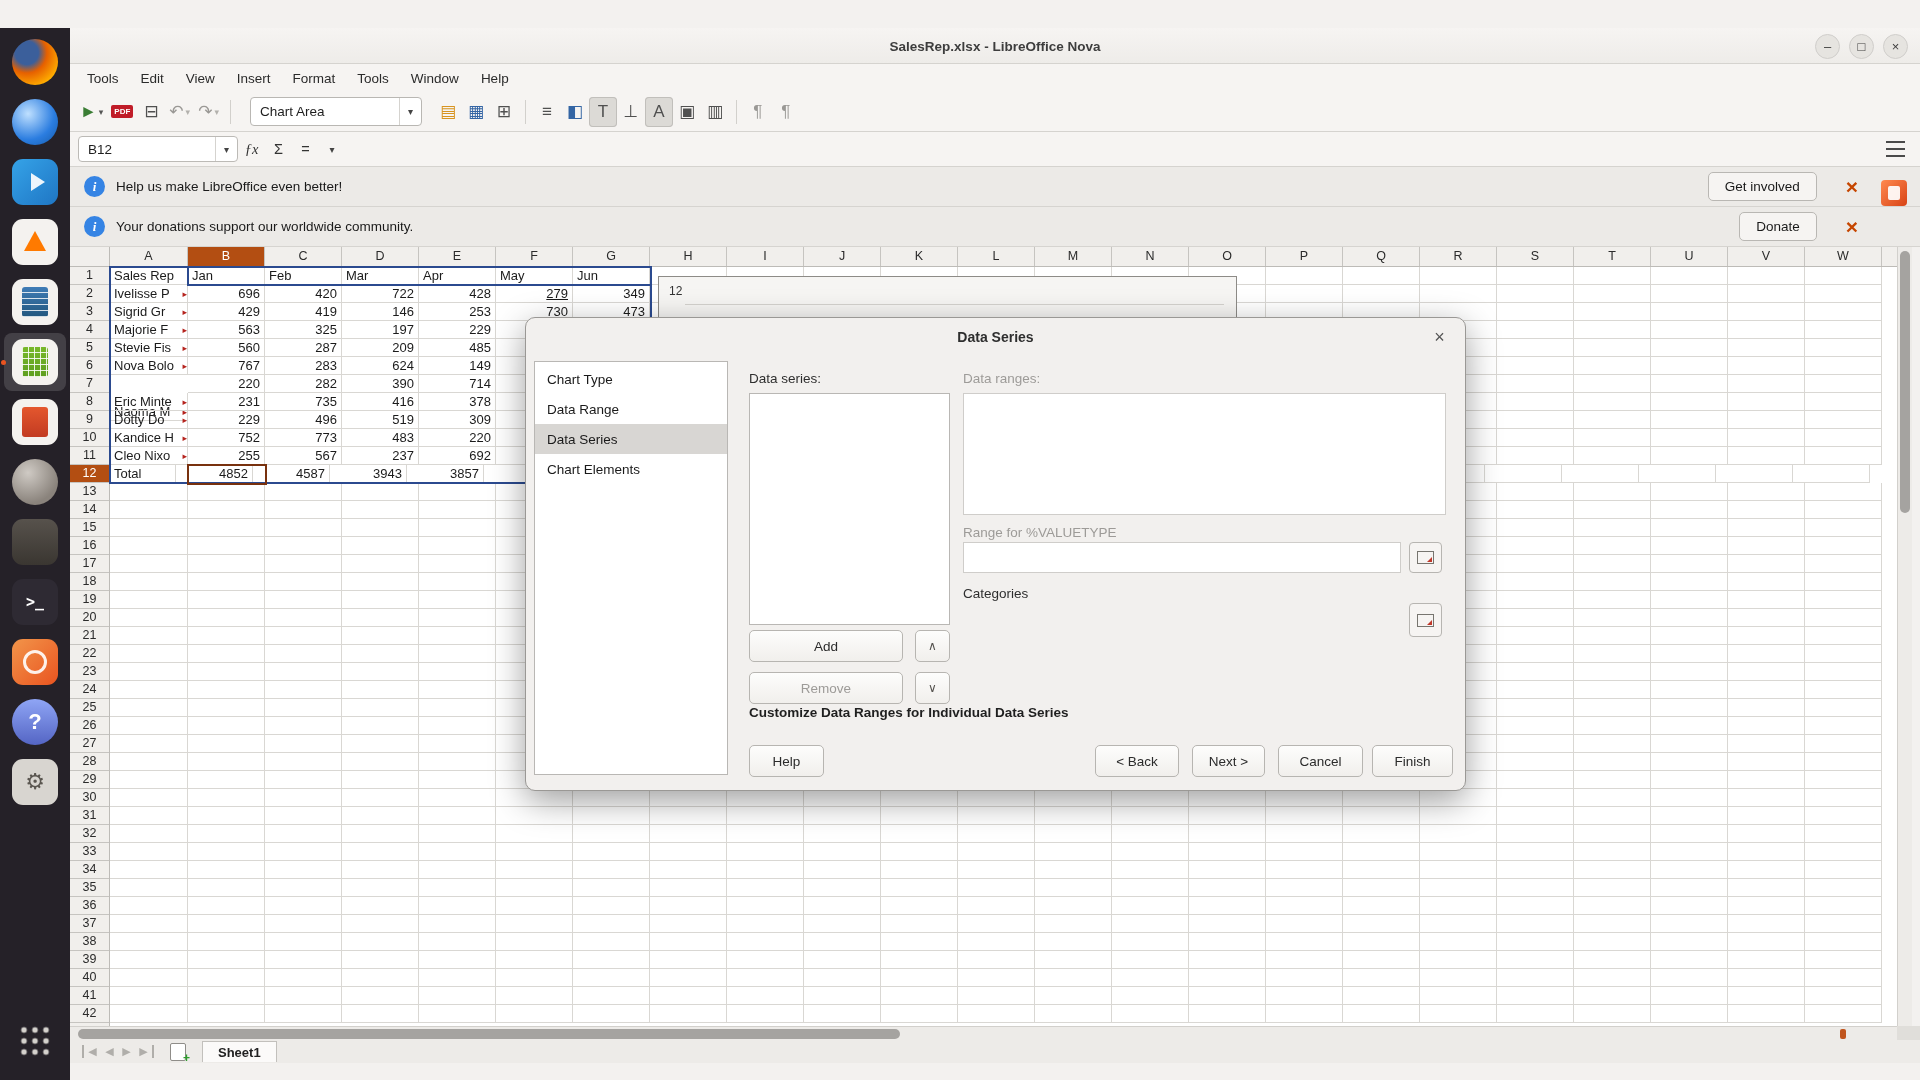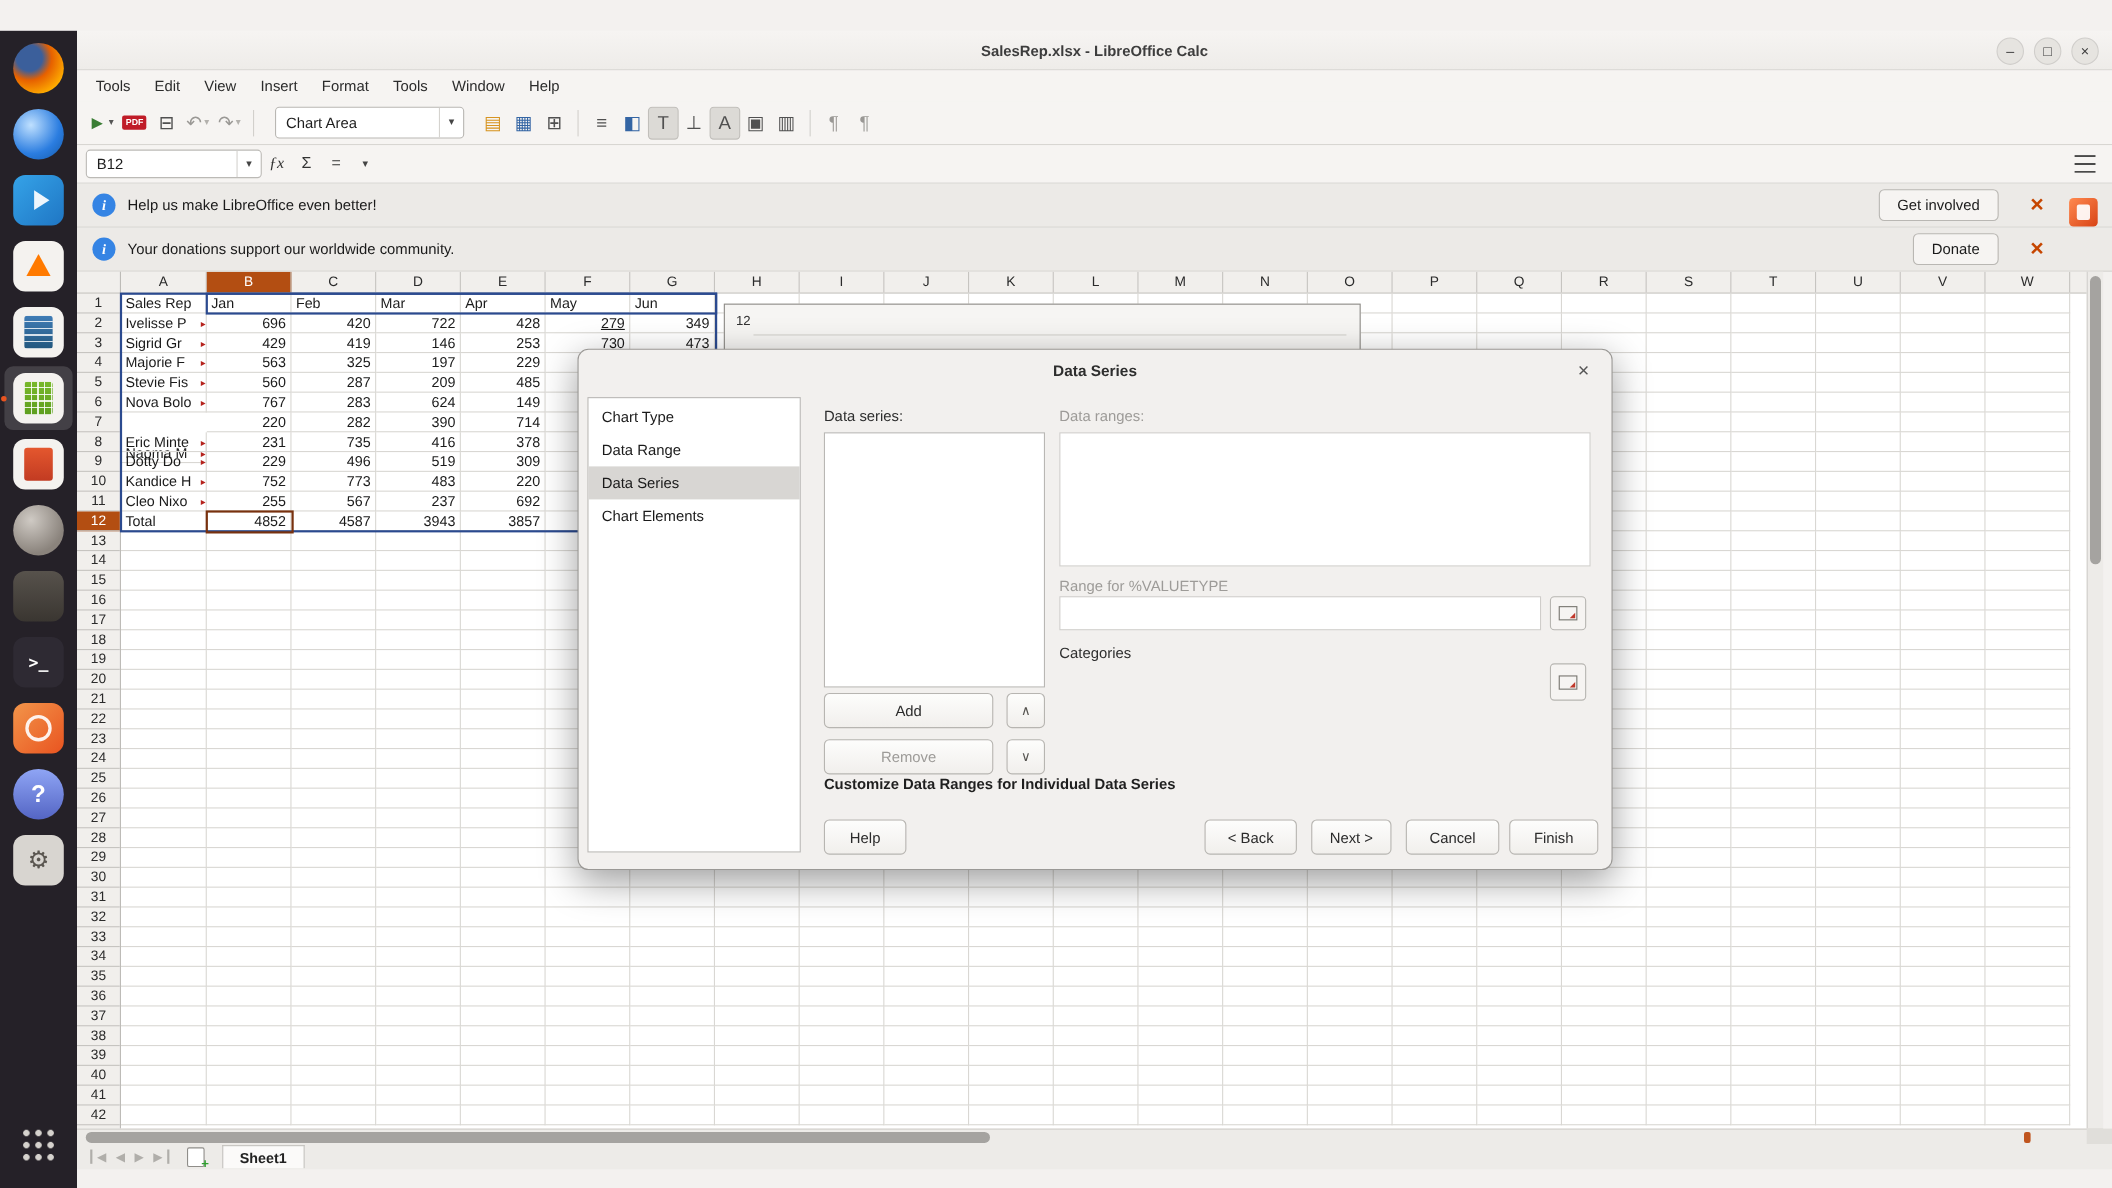--- a/index.html
+++ b/index.html
@@ -242,21 +242,21 @@
       </div>
       <div class="dock-item">
         <div class="dk settings">⚙</div>
       </div>
       <div class="dock-item app-grid">
         <div class="app-grid-ic"></div>
       </div>
     </div>
 
   <div id="titlebar" class="abs">
-    <div id="win-title">SalesRep.xlsx - LibreOffice Calc</div>
+    <div id="win-title">SalesRep.xlsx - LibreOffice Nova</div>
     <div id="win-btns">
       <div class="wbtn">–</div>
       <div class="wbtn">□</div>
       <div class="wbtn">×</div>
     </div>
   </div>
 
   <div id="menubar" class="abs">
       <div class="menu-item">Tools</div>
       <div class="menu-item">Edit</div>
@@ -704,21 +704,21 @@
         <div class="cell" style="width: 77px;"></div>
         <div class="cell" style="width: 77px;"></div>
         <div class="cell" style="width: 77px;"></div>
         <div class="cell" style="width: 77px;"></div>
         <div class="cell" style="width: 77px;"></div>
         <div class="cell" style="width: 77px;"></div>
         <div class="cell" style="width: 77px;"></div>
         <div class="cell" style="width: 77px;"></div>
       </div>
       <div class="grow">
-        <div class="cell" style="width: 78px;">Total</div>
+        <div class="cell" style="width: 66px;">Total</div>
         <div class="cell num" style="width: 77px;">4852</div>
         <div class="cell num" style="width: 77px;">4587</div>
         <div class="cell num" style="width: 77px;">3943</div>
         <div class="cell num" style="width: 77px;">3857</div>
         <div class="cell" style="width: 77px;"></div>
         <div class="cell" style="width: 77px;"></div>
         <div class="cell" style="width: 77px;"></div>
         <div class="cell" style="width: 77px;"></div>
         <div class="cell" style="width: 77px;"></div>
         <div class="cell" style="width: 77px;"></div>

